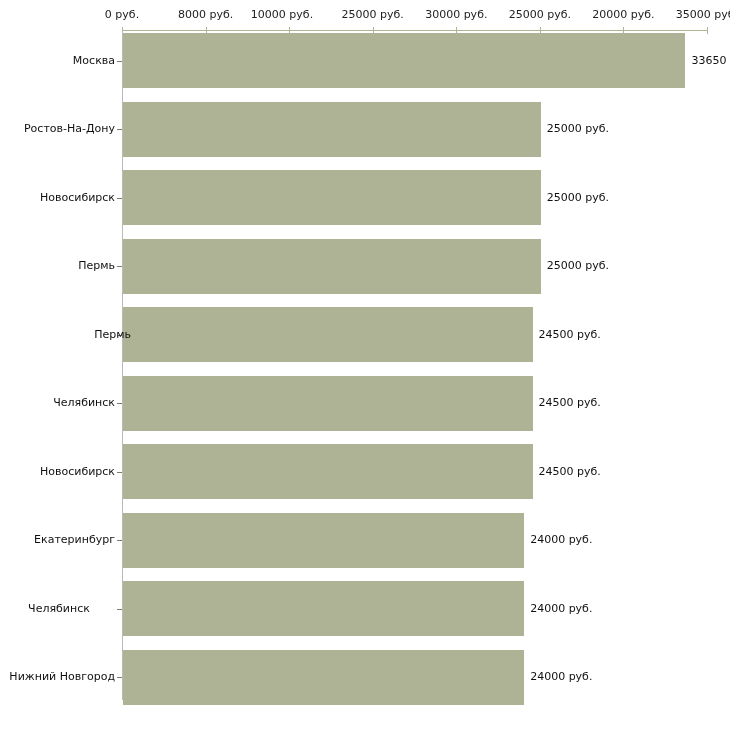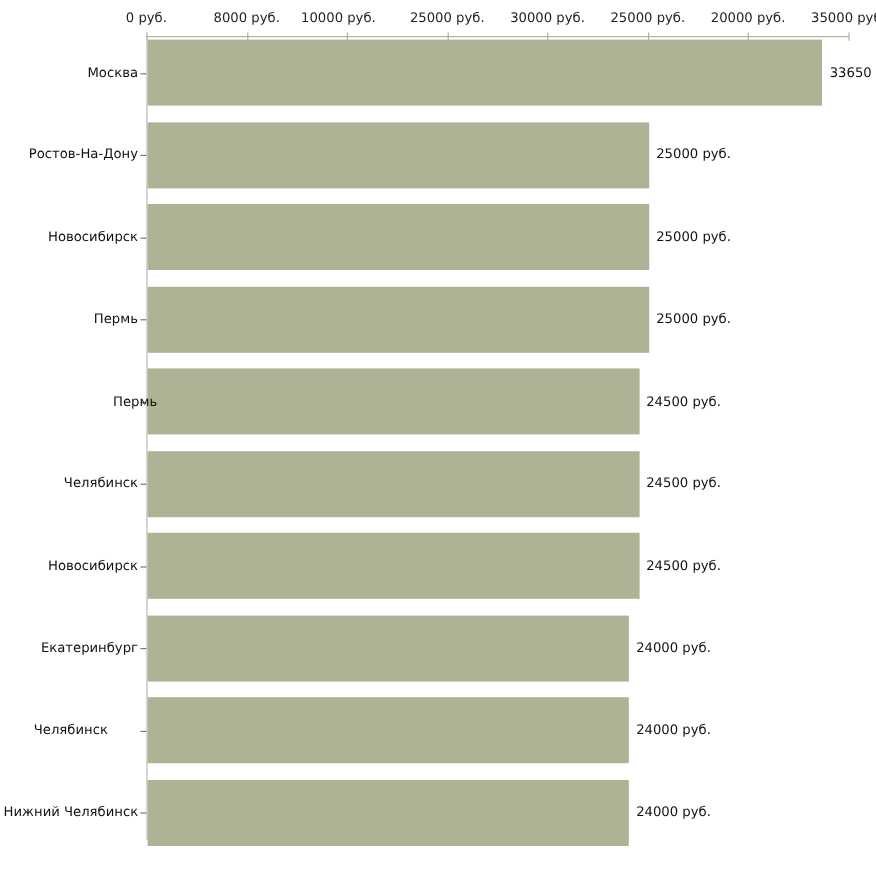--- a/index.html
+++ b/index.html
@@ -186,18 +186,18 @@
       </div>
       <div class="bar-row" style="top: 0px;">
         <div class="bar" title="Челябинск — 24000 руб." style="top: 581px; width: 401.143px; height: 55px; background: rgb(174, 179, 149);"></div>
         <div class="cat-tick" style="top: 609px;"></div>
         <div class="cat-label" style="top: 602.5px; right: 615px; text-align: center;">Челябинск</div>
         <div class="bar-value" style="left: 530.143px; top: 602.5px;">24000 руб.</div>
       </div>
       <div class="bar-row" style="top: 0px;">
         <div class="bar" title="Нижний Новгород — 24000 руб." style="top: 649.5px; width: 401.143px; height: 55px; background: rgb(174, 179, 149);"></div>
         <div class="cat-tick" style="top: 677px;"></div>
-        <div class="cat-label" style="top: 671px; right: 615px;">Нижний Челябинск</div>
+        <div class="cat-label" style="top: 671px; right: 615px;">Нижний Новгород</div>
         <div class="bar-value" style="left: 530.143px; top: 671px;">24000 руб.</div>
       </div>
     </div>
 
 </div>
 
 </body></html>

